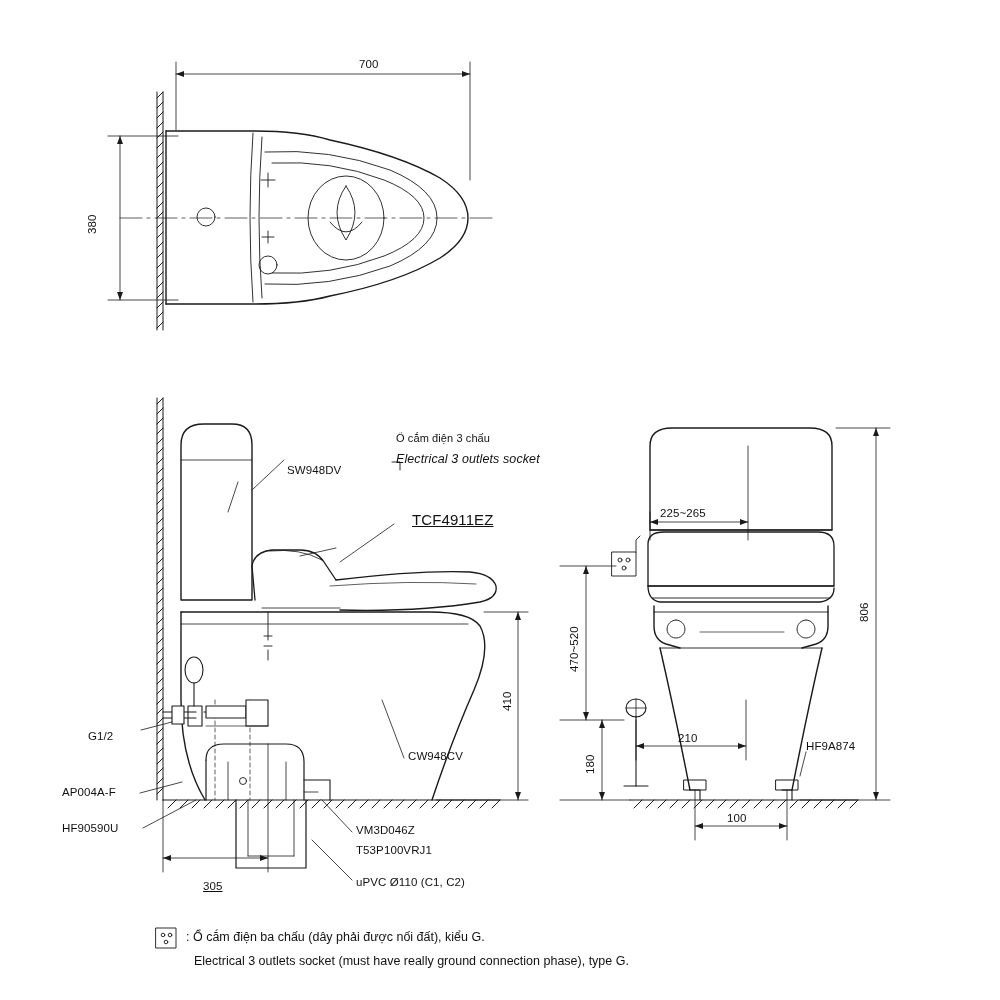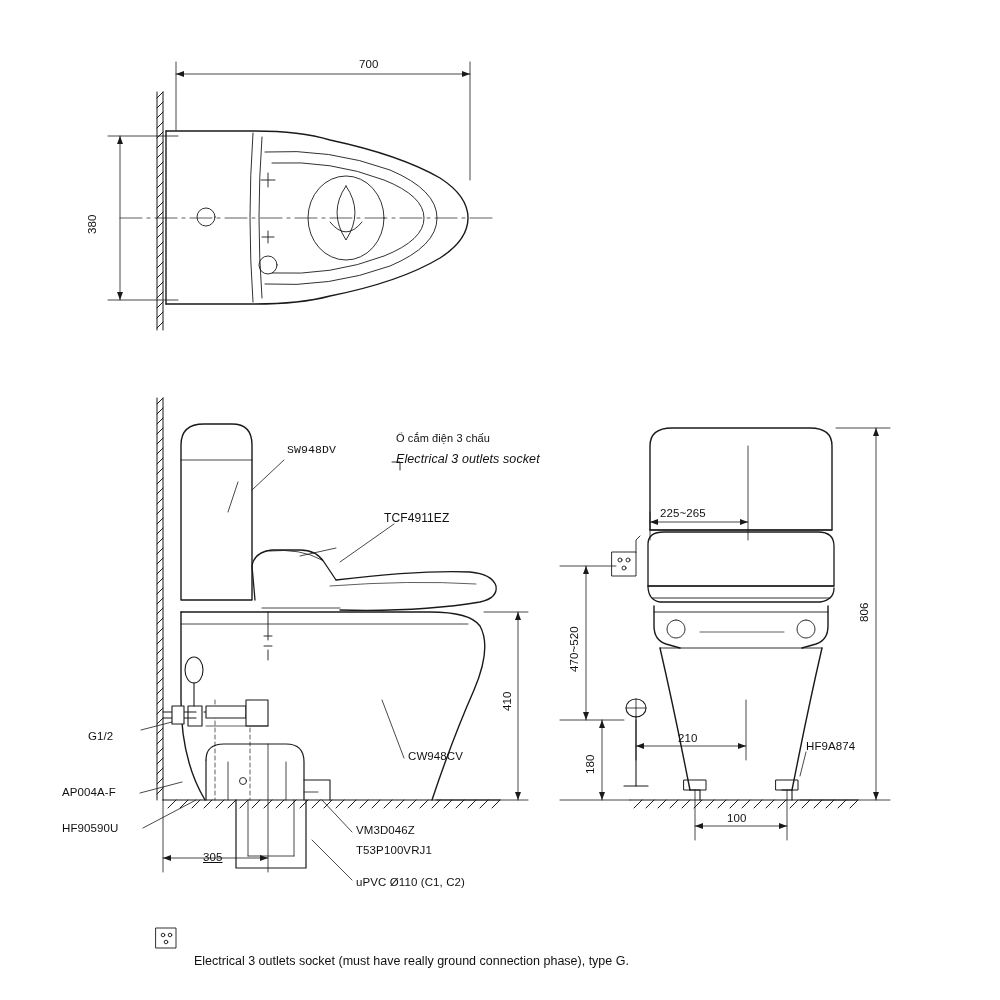--- a/index.html
+++ b/index.html
@@ -370,39 +370,40 @@
       <circle cx="163" cy="935" r="1.8"></circle>
       <circle cx="170" cy="935" r="1.8"></circle>
       <circle cx="166" cy="942" r="1.8"></circle>
     </g>
   </g>
 </svg>
 
 <div class="lbl" style="left:311px;top:58px;margin-left:48px;">700</div>
 <div class="lbl" style="left:100px;top:222px;transform:rotate(-90deg) translate(-12px,-14px);transform-origin:left top;">380</div>
 
-<div class="lbl" style="left:287px;top:443px;font-family:Liberation Mono, monospace;">SW948DV</div>
-<div class="lbl" style="left:384px;top:511px;font-size:12px;">TCF4911EZ</div>
+<div class="lbl" style="left:287px;top:464px;">SW948DV</div>
+<div class="lbl" style="left:412px;top:511px;font-size:15px;text-decoration:underline;">TCF4911EZ</div>
 <div class="lbl" style="left:408px;top:750px;">CW948CV</div>
 <div class="lbl" style="left:88px;top:730px;text-align:right;">G1/2</div>
 <div class="lbl" style="left:62px;top:786px;">AP004A-F</div>
 <div class="lbl" style="left:62px;top:822px;">HF90590U</div>
 <div class="lbl" style="left:356px;top:824px;">VM3D046Z</div>
 <div class="lbl" style="left:356px;top:844px;">T53P100VRJ1</div>
 <div class="lbl" style="left:356px;top:876px;">uPVC Ø110 (C1, C2)</div>
 
 <div class="lbl" style="left:513px;top:697px;transform:rotate(-90deg) translate(-14px,-12px);transform-origin:left top;">410</div>
-<div class="lbl" style="left:203px;top:851px;text-decoration:underline;">305</div>
+<div class="lbl" style="left:203px;top:880px;text-decoration:underline;">305</div>
 
 <div class="lbl" style="left:396px;top:432px;font-size:11px;">Ổ cắm điện 3 chấu</div>
 <div class="lbl it" style="left:396px;top:452px;font-size:12.5px;">Electrical 3 outlets socket</div>
 
 <div class="lbl" style="left:660px;top:507px;">225~265</div>
 <div class="lbl" style="left:870px;top:608px;transform:rotate(-90deg) translate(-14px,-12px);transform-origin:left top;">806</div>
 <div class="lbl" style="left:580px;top:640px;transform:rotate(-90deg) translate(-32px,-12px);transform-origin:left top;">470~520</div>
 <div class="lbl" style="left:596px;top:760px;transform:rotate(-90deg) translate(-14px,-12px);transform-origin:left top;">180</div>
 <div class="lbl" style="left:678px;top:732px;">210</div>
 <div class="lbl" style="left:727px;top:812px;">100</div>
 <div class="lbl" style="left:806px;top:740px;">HF9A874</div>
 
+<div class="note" style="left:186px;top:930px;">: Ổ cắm điện ba chấu (dây phải được nối đất), kiểu G.</div>
 <div class="note it" style="left:194px;top:954px;">Electrical 3 outlets socket (must have really ground connection phase), type G.</div>
 
 </div>
 
 </body></html>

